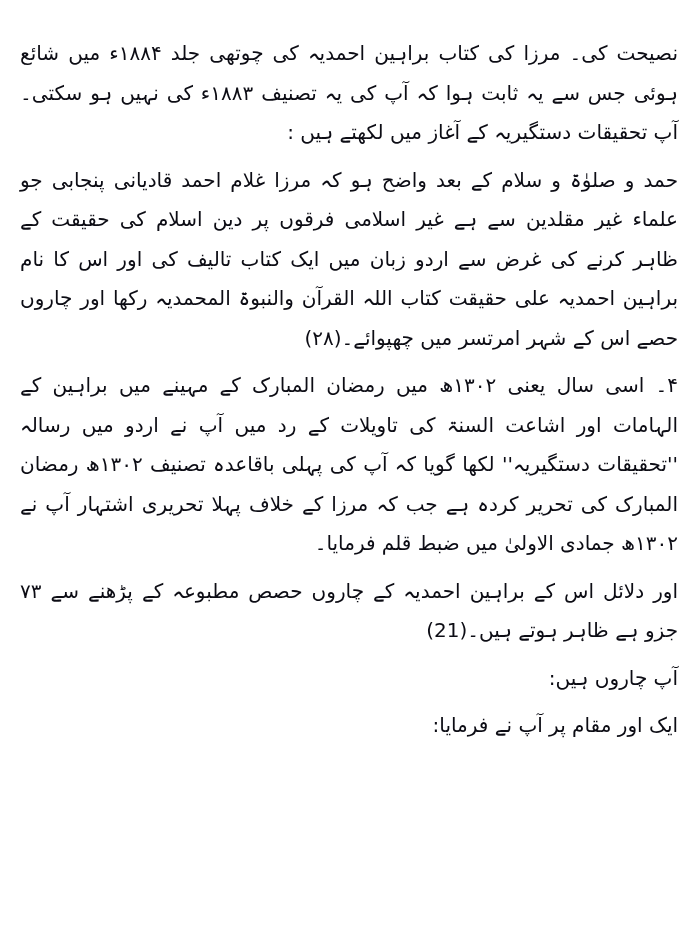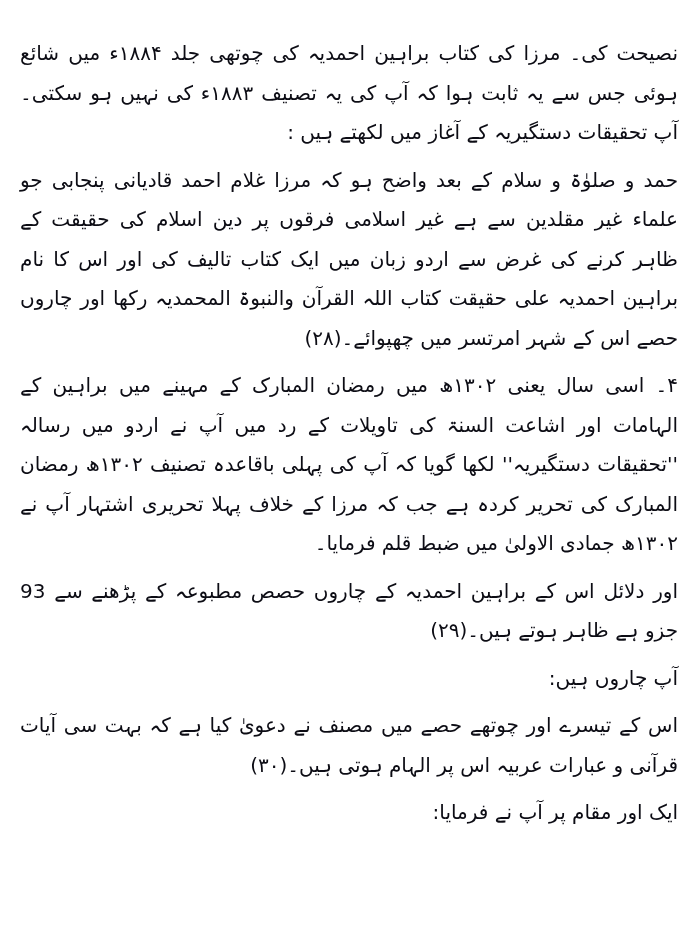--- a/index.html
+++ b/index.html
@@ -30,19 +30,18 @@
   }
 </style>
 </head>
 <body>
 
 <div class="page">
   <div class="text-column">
     <p>نصیحت کی۔ مرزا کی کتاب براہین احمدیہ کی چوتھی جلد ۱۸۸۴ء میں شائع ہوئی جس سے یہ ثابت ہوا کہ آپ کی یہ تصنیف ۱۸۸۳ء کی نہیں ہو سکتی۔ آپ تحقیقات دستگیریہ کے آغاز میں لکھتے ہیں :</p>
     <p>حمد و صلوٰۃ و سلام کے بعد واضح ہو کہ مرزا غلام احمد قادیانی پنجابی جو علماء غیر مقلدین سے ہے غیر اسلامی فرقوں پر دین اسلام کی حقیقت کے ظاہر کرنے کی غرض سے اردو زبان میں ایک کتاب تالیف کی اور اس کا نام براہین احمدیہ علی حقیقت کتاب اللہ القرآن والنبوۃ المحمدیہ رکھا اور چاروں حصے اس کے شہر امرتسر میں چھپوائے۔(۲۸)</p>
     <p>۴۔ اسی سال یعنی ۱۳۰۲ھ میں رمضان المبارک کے مہینے میں براہین کے الہامات اور اشاعت السنۃ کی تاویلات کے رد میں آپ نے اردو میں رسالہ ''تحقیقات دستگیریہ'' لکھا گویا کہ آپ کی پہلی باقاعدہ تصنیف ۱۳۰۲ھ رمضان المبارک کی تحریر کردہ ہے جب کہ مرزا کے خلاف پہلا تحریری اشتہار آپ نے ۱۳۰۲ھ جمادی الاولیٰ میں ضبط قلم فرمایا۔</p>
-    <p>اور دلائل اس کے براہین احمدیہ کے چاروں حصص مطبوعہ کے پڑھنے سے 93 جزو ہے ظاہر ہوتے ہیں۔(۲۹)</p>
+    <p>اور دلائل اس کے براہین احمدیہ کے چاروں حصص مطبوعہ کے پڑھنے سے ۷۳ جزو ہے ظاہر ہوتے ہیں۔(21)</p>
     <p>آپ چاروں ہیں:</p>
-    <p>اس کے تیسرے اور چوتھے حصے میں مصنف نے دعویٰ کیا ہے کہ بہت سی آیات قرآنی و عبارات عربیہ اس پر الہام ہوتی ہیں۔(۳۰)</p>
     <p>ایک اور مقام پر آپ نے فرمایا:</p>
 
   </div>
 </div>
 
 </body></html>

